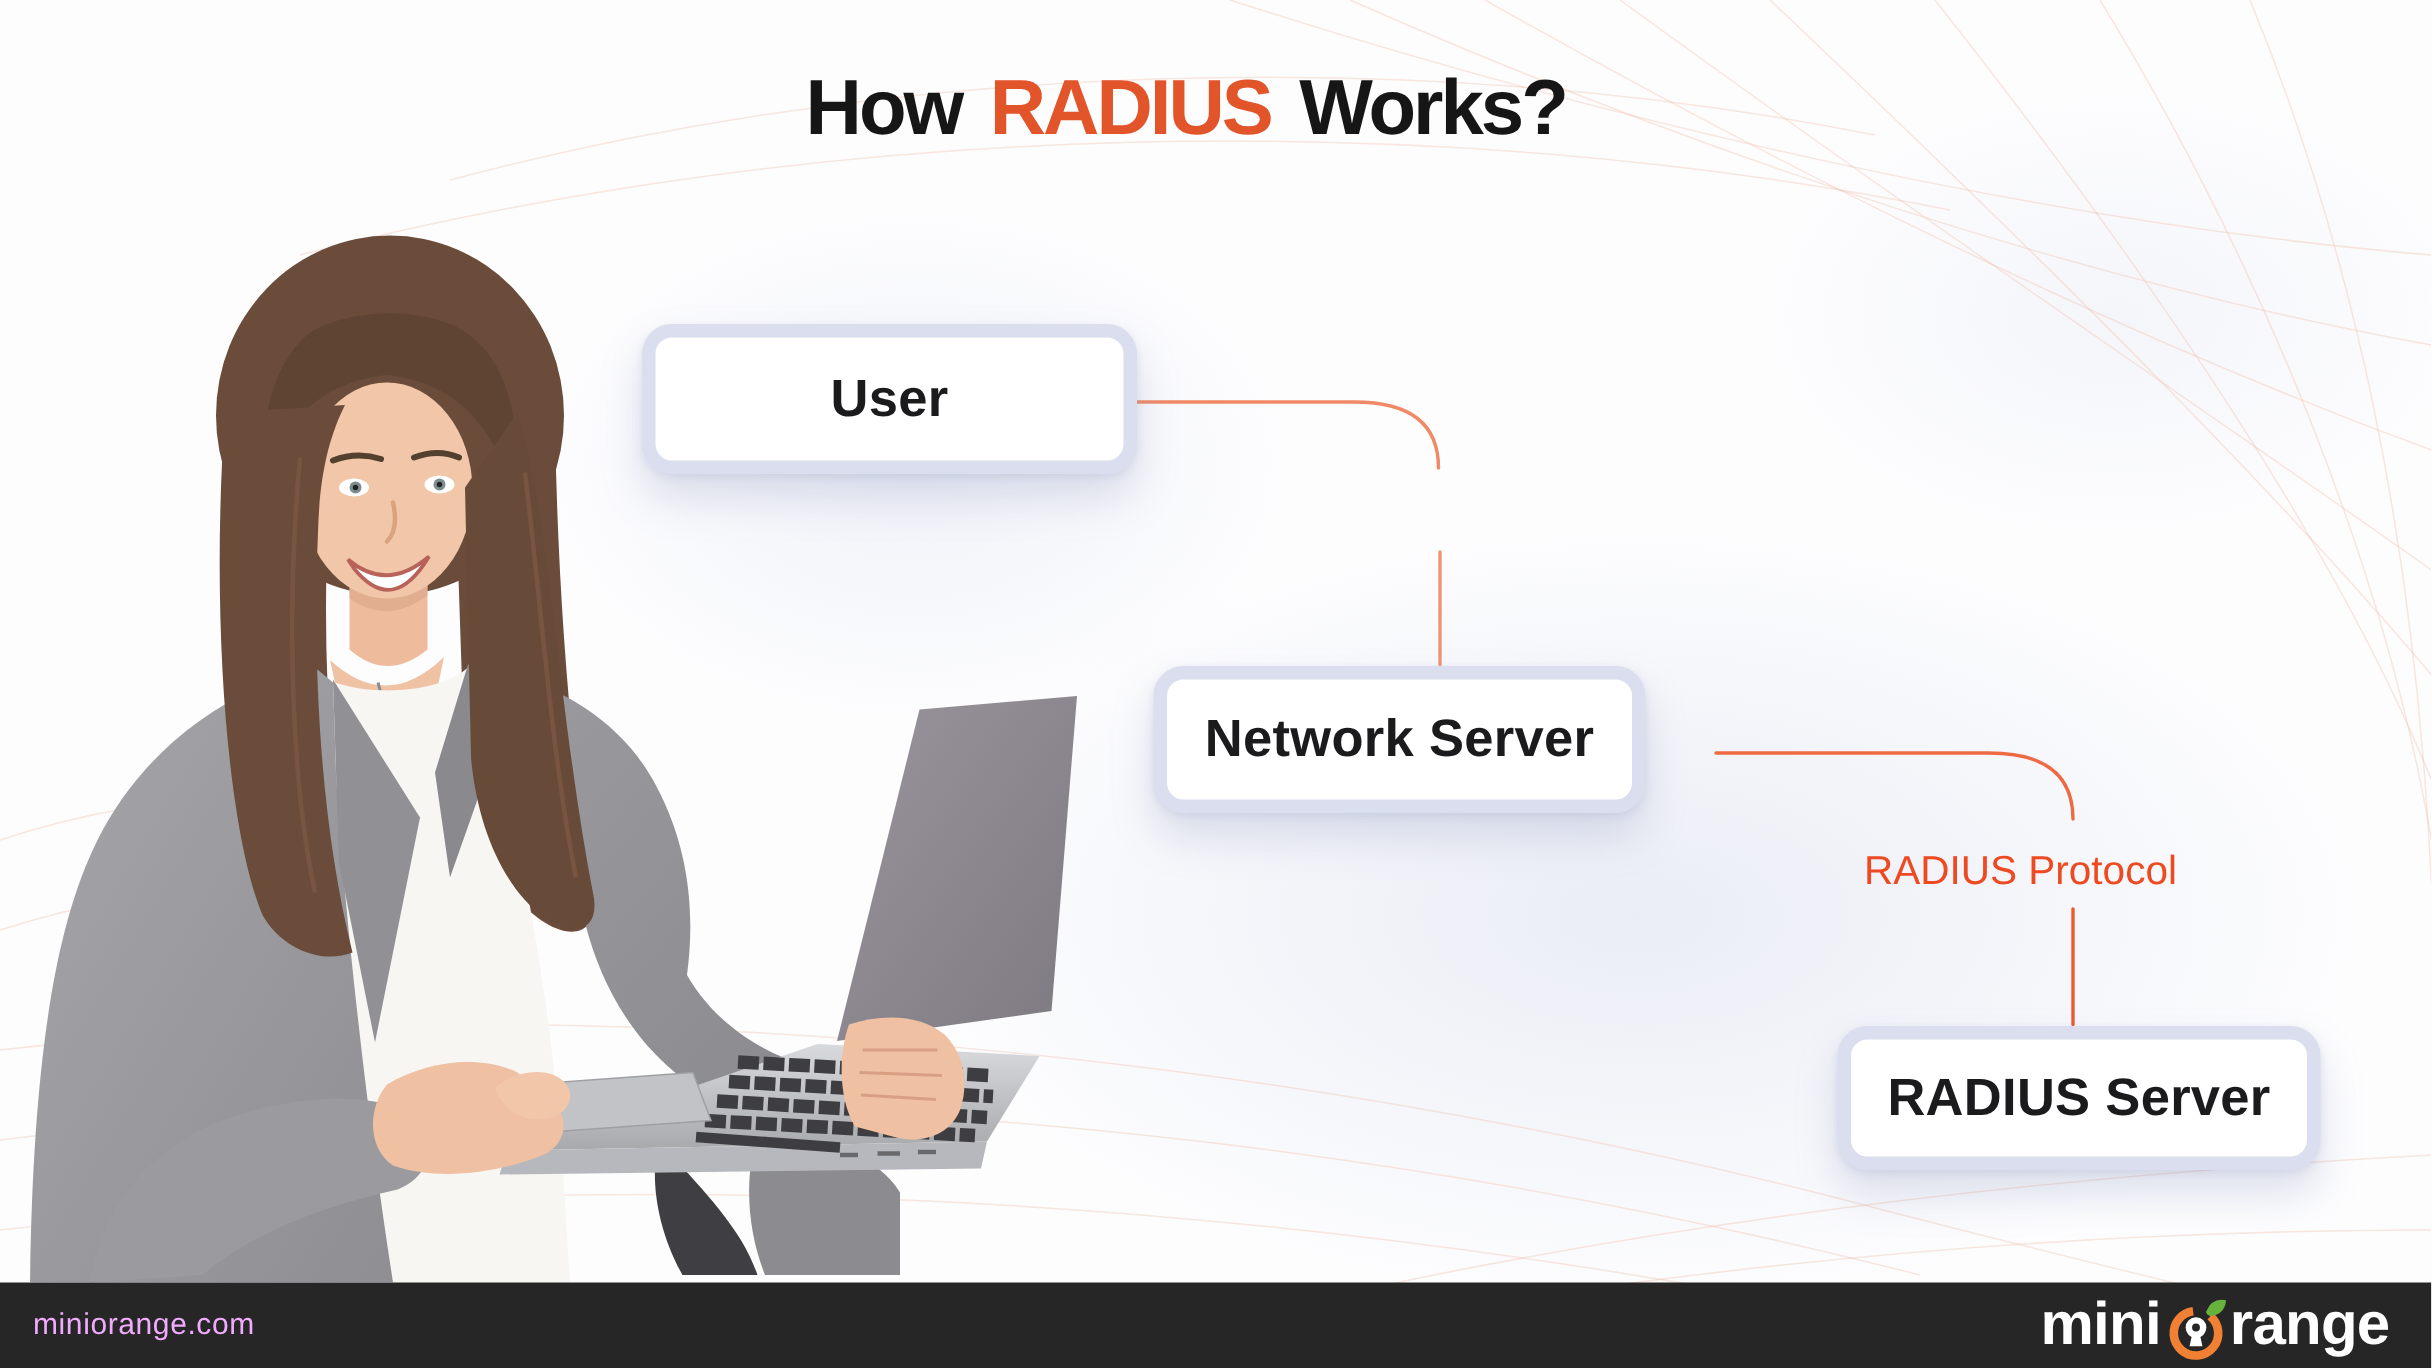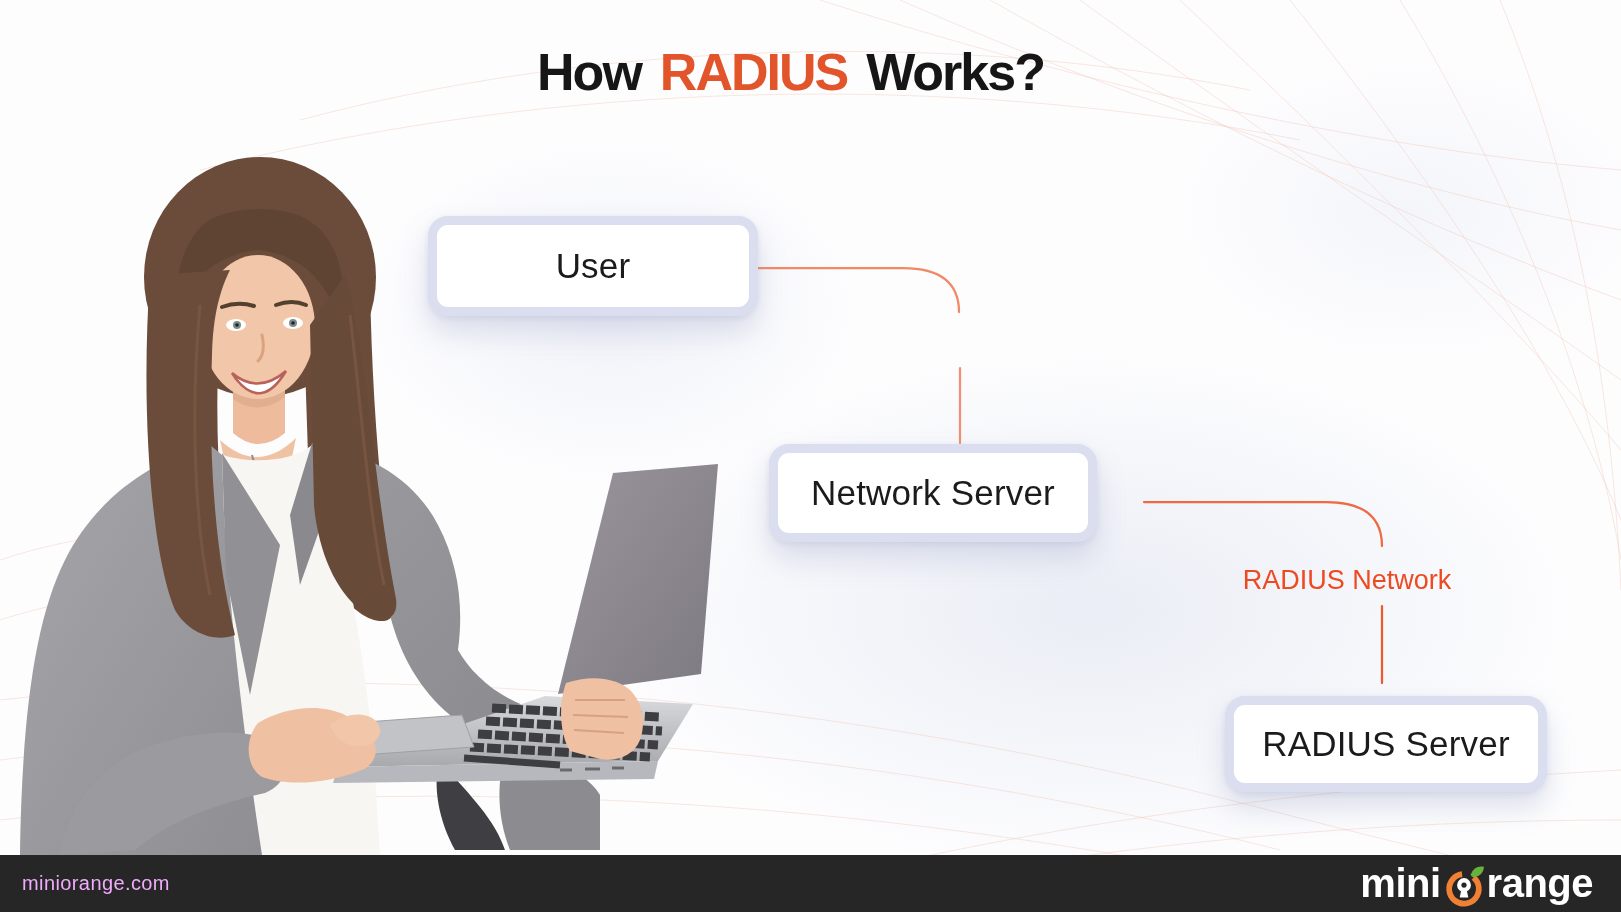--- a/index.html
+++ b/index.html
@@ -24,24 +24,24 @@
   
   .page-title { position:absolute; left:0; right:40px; top:42px; z-index:7;
                 text-align:center; font-size:52px; font-weight:700; letter-spacing:-2px;
                 color:#161616; white-space:nowrap; }
   .page-title .t-hl { color:#e2542a; margin:0 19px; }
 
   
   .node { position:absolute; z-index:6; background:#ffffff; border:9px solid #dadeee;
           border-radius:20px; display:flex; align-items:center; justify-content:center;
           box-shadow:0 16px 28px rgba(140,150,190,0.28), 0 2px 6px rgba(140,150,190,0.18);
-          color:#1b1b1d; font-size:35px; font-weight:400; letter-spacing:0.2px; }
+          color:#1b1b1d; font-size:35px; font-weight:700; letter-spacing:0.2px; }
   .node-user    { left:428px; top:216px; width:330px; height:100px; }
   .node-network { left:769px; top:444px; width:328px; height:98px;  }
-  .node-radius  { left:1225px; top:684px; width:322px; height:96px;margin-top:12px; }
+  .node-radius  { left:1225px; top:684px; width:322px; height:96px; }
 
   
   .conn-label { position:absolute; z-index:5; transform:translateX(-50%);
                 color:#ee4a21; font-size:27px; font-weight:500; white-space:nowrap; }
   .lbl-dialup { left:949px;  top:312px; }
   .lbl-radius { left:1347px; top:565px; }
 
   
   .footer { position:absolute; left:0; bottom:0; width:1621px; height:57px;
             background:#262626; z-index:8; display:flex; align-items:center;
@@ -188,21 +188,21 @@
     <g fill="none" stroke-width="2.25" stroke-linecap="round">
       <path d="M 758 268 H 903 Q 959 268 959 312" stroke="#f08a66"></path>
       <path d="M 960 368 V 443" stroke="#f09176"></path>
       <path d="M 1144 502 H 1326 Q 1382 502 1382 546" stroke="#ee6a42"></path>
       <path d="M 1382 606 V 683" stroke="#ec5a2e"></path>
     </g>
   </svg>
 
   <h1 class="page-title"><span>How</span><span class="t-hl">RADIUS</span><span>Works?</span></h1>
 
-  <div class="conn-label lbl-radius">RADIUS Network</div>
+  <div class="conn-label lbl-radius">RADIUS Protocol</div>
 
   <div class="node node-user">
     <span>User</span>
   </div>
   <div class="node node-network">
     <span>Network Server</span>
   </div>
   <div class="node node-radius">
     <span>RADIUS Server</span>
   </div>

